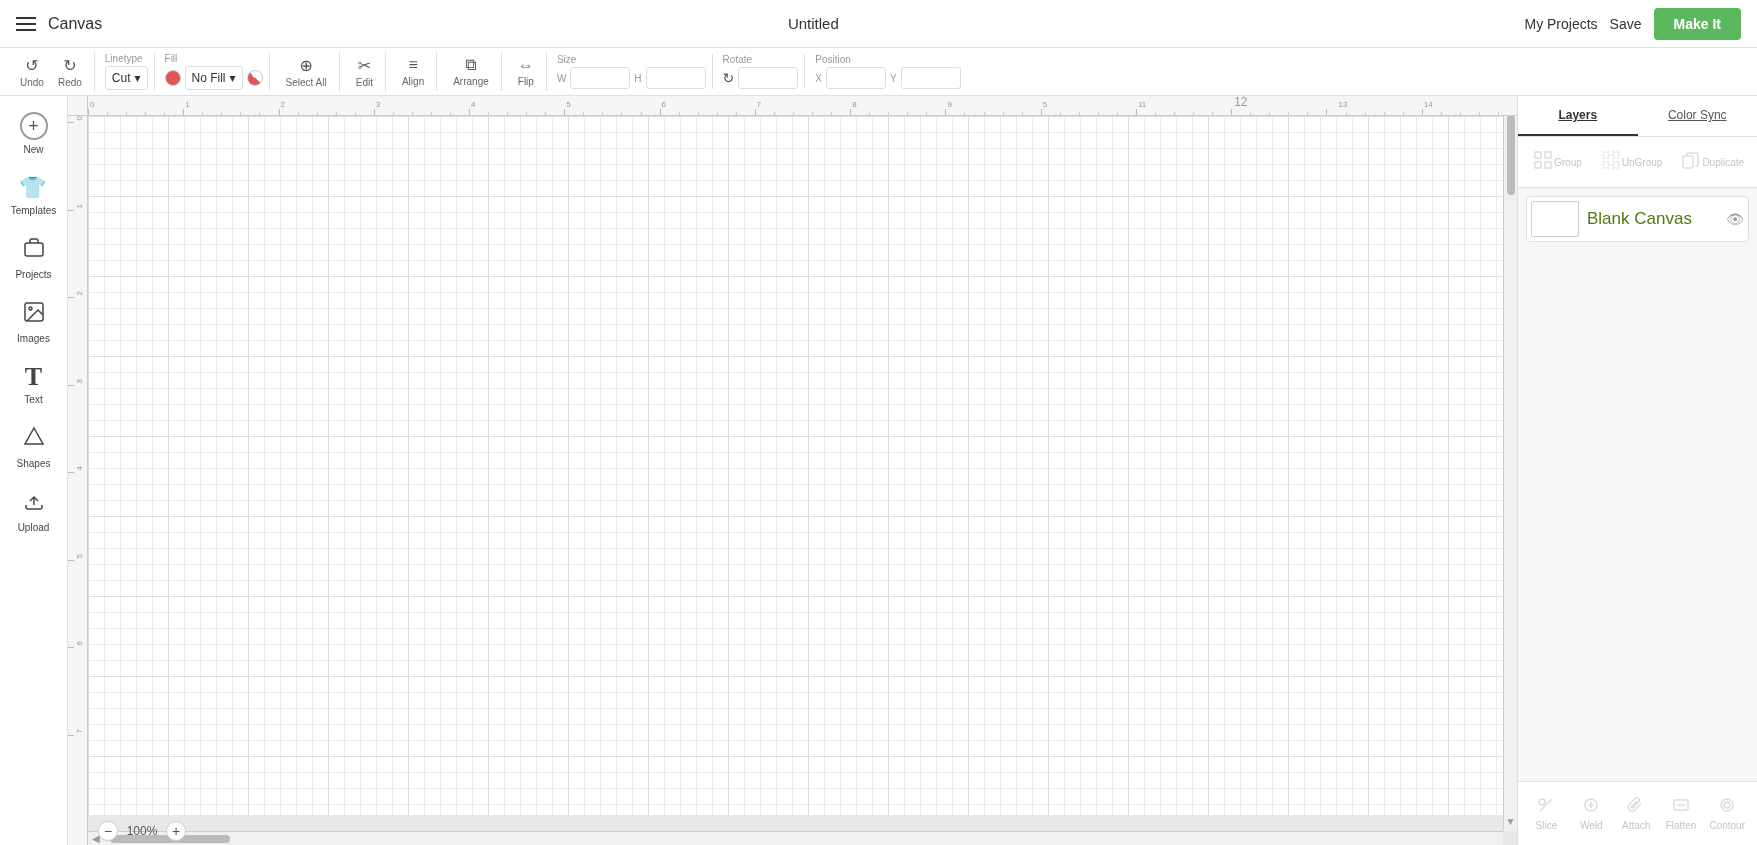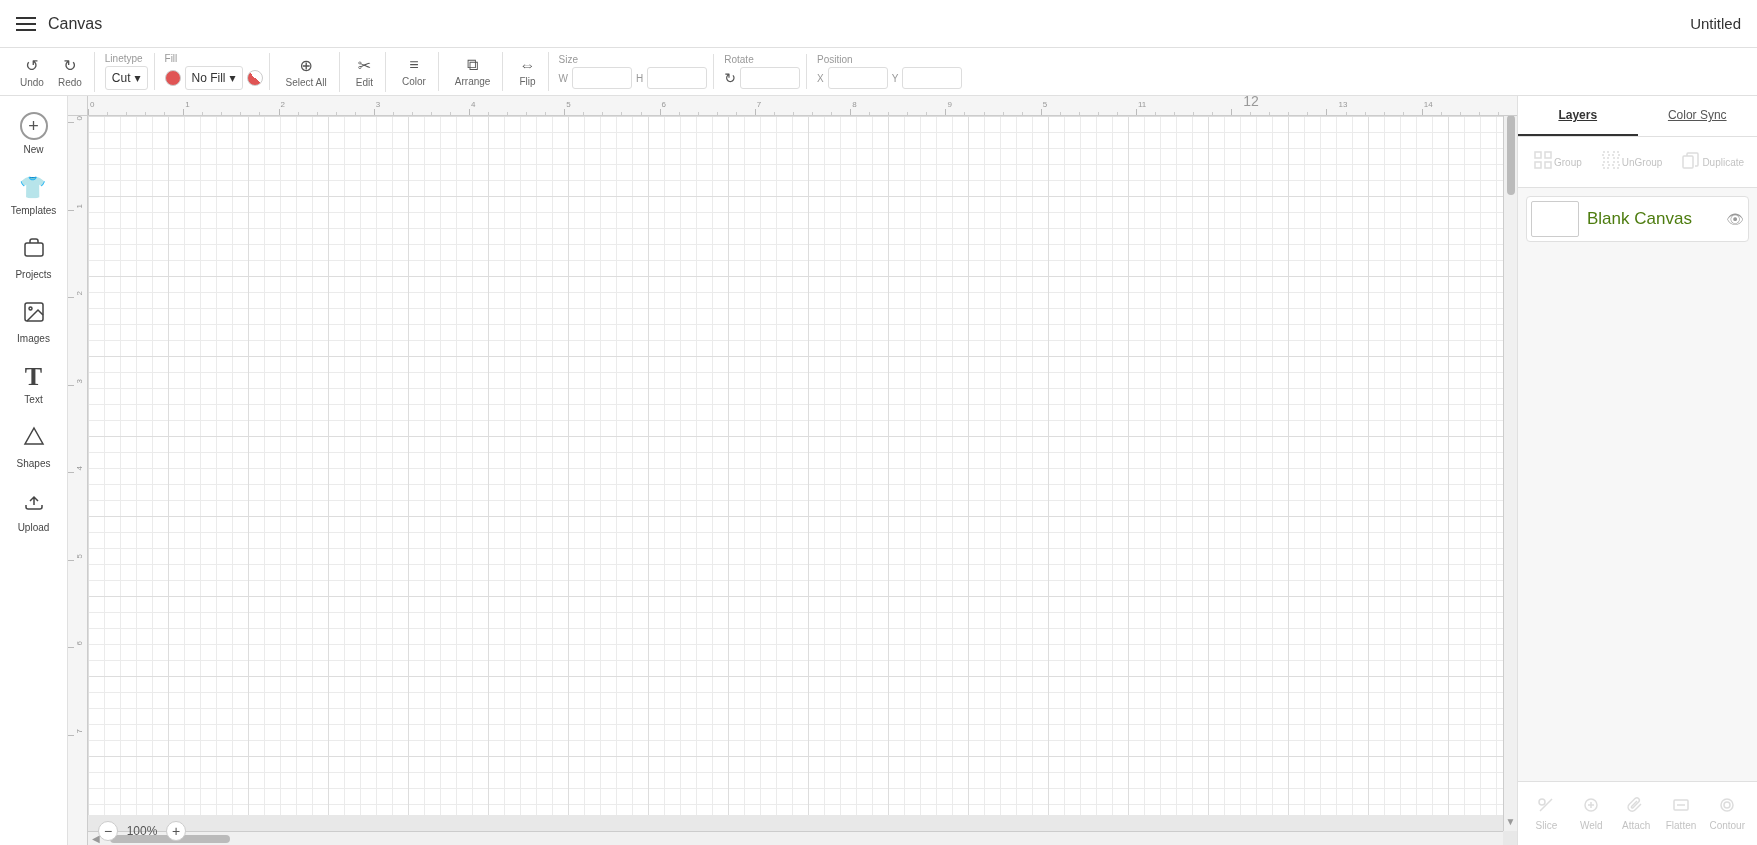--- a/index.html
+++ b/index.html
@@ -241,20 +241,25 @@
 <div class="header">
   <div class="header-left">
     <div class="hamburger">
       <span></span>
         <span></span>
         <span></span>
     </div>
     <span class="header-title">Canvas</span>
   </div>
   <span class="header-center">Untitled</span>
+  <div class="header-right">
+    <button class="my-projects-btn">My Projects</button>
+    <button class="save-btn">Save</button>
+    <button class="make-it-btn">Make It</button>
+  </div>
 </div>
 
 <div class="toolbar">
 
   <div class="toolbar-group">
     <div class="toolbar-item">
       <span class="toolbar-icon">↺</span>
       <span class="toolbar-item-label">Undo</span>
     </div>
     <div class="toolbar-item">
@@ -297,21 +302,21 @@
   <div class="toolbar-group">
     <div class="toolbar-item">
       <span class="toolbar-icon">✂</span>
       <span class="toolbar-item-label">Edit</span>
     </div>
   </div>
 
   <div class="toolbar-group">
     <div class="toolbar-item">
       <span class="toolbar-icon">≡</span>
-      <span class="toolbar-item-label">Color</span>
+      <span class="toolbar-item-label">Align</span>
     </div>
   </div>
 
   <div class="toolbar-group">
     <div class="toolbar-item">
       <span class="toolbar-icon">⧉</span>
       <span class="toolbar-item-label">Arrange</span>
     </div>
   </div>
 
@@ -511,21 +516,21 @@
         <div style="position: absolute; left: 1028.88px; bottom: 0px; width: 1px; height: 3px; background: rgb(204, 204, 204);"></div>
         <div style="position: absolute; left: 1047.93px; bottom: 0px; display: flex; flex-direction: column; align-items: flex-start;">
           <span style="font-size:8px;color:#999;margin-left:2px;">11</span>
           <div style="width:1px;height:6px;background:#bbb;"></div>
         </div>
         <div style="position: absolute; left: 1066.99px; bottom: 0px; width: 1px; height: 3px; background: rgb(204, 204, 204);"></div>
         <div style="position: absolute; left: 1086.04px; bottom: 0px; width: 1px; height: 3px; background: rgb(204, 204, 204);"></div>
         <div style="position: absolute; left: 1105.09px; bottom: 0px; width: 1px; height: 3px; background: rgb(204, 204, 204);"></div>
         <div style="position: absolute; left: 1124.15px; bottom: 0px; width: 1px; height: 3px; background: rgb(204, 204, 204);"></div>
         <div style="position: absolute; left: 1143.2px; bottom: 0px; display: flex; flex-direction: column; align-items: flex-start;">
-          <span style="font-size:14px;color:#999;margin-left:12px;">12</span>
+          <span style="font-size:12px;color:#999;margin-left:3px;">12</span>
           <div style="width:1px;height:6px;background:#bbb;"></div>
         </div>
         <div style="position: absolute; left: 1162.25px; bottom: 0px; width: 1px; height: 3px; background: rgb(204, 204, 204);"></div>
         <div style="position: absolute; left: 1181.31px; bottom: 0px; width: 1px; height: 3px; background: rgb(204, 204, 204);"></div>
         <div style="position: absolute; left: 1200.36px; bottom: 0px; width: 1px; height: 3px; background: rgb(204, 204, 204);"></div>
         <div style="position: absolute; left: 1219.41px; bottom: 0px; width: 1px; height: 3px; background: rgb(204, 204, 204);"></div>
         <div style="position: absolute; left: 1238.47px; bottom: 0px; display: flex; flex-direction: column; align-items: flex-start;">
           <span style="font-size:8px;color:#999;margin-left:12px;">13</span>
           <div style="width:1px;height:6px;background:#bbb;"></div>
         </div>

